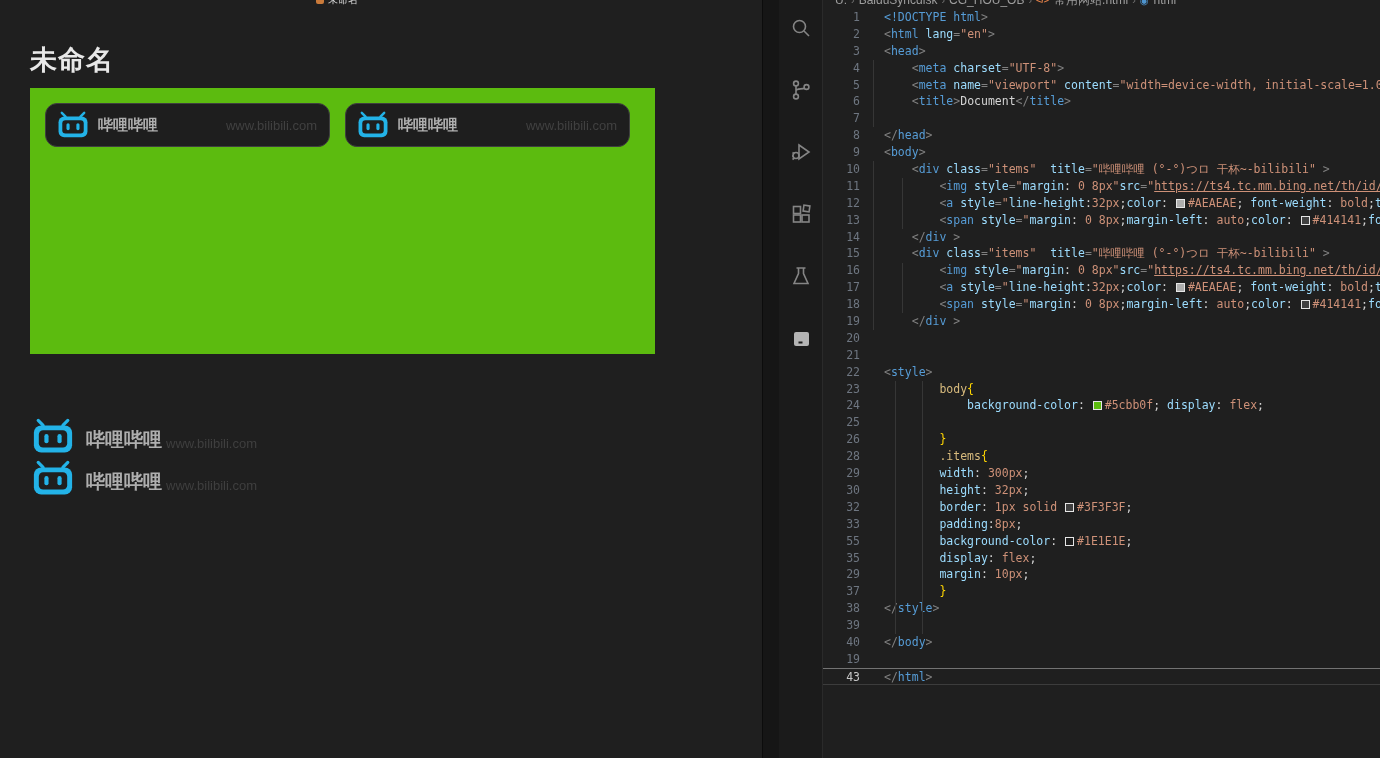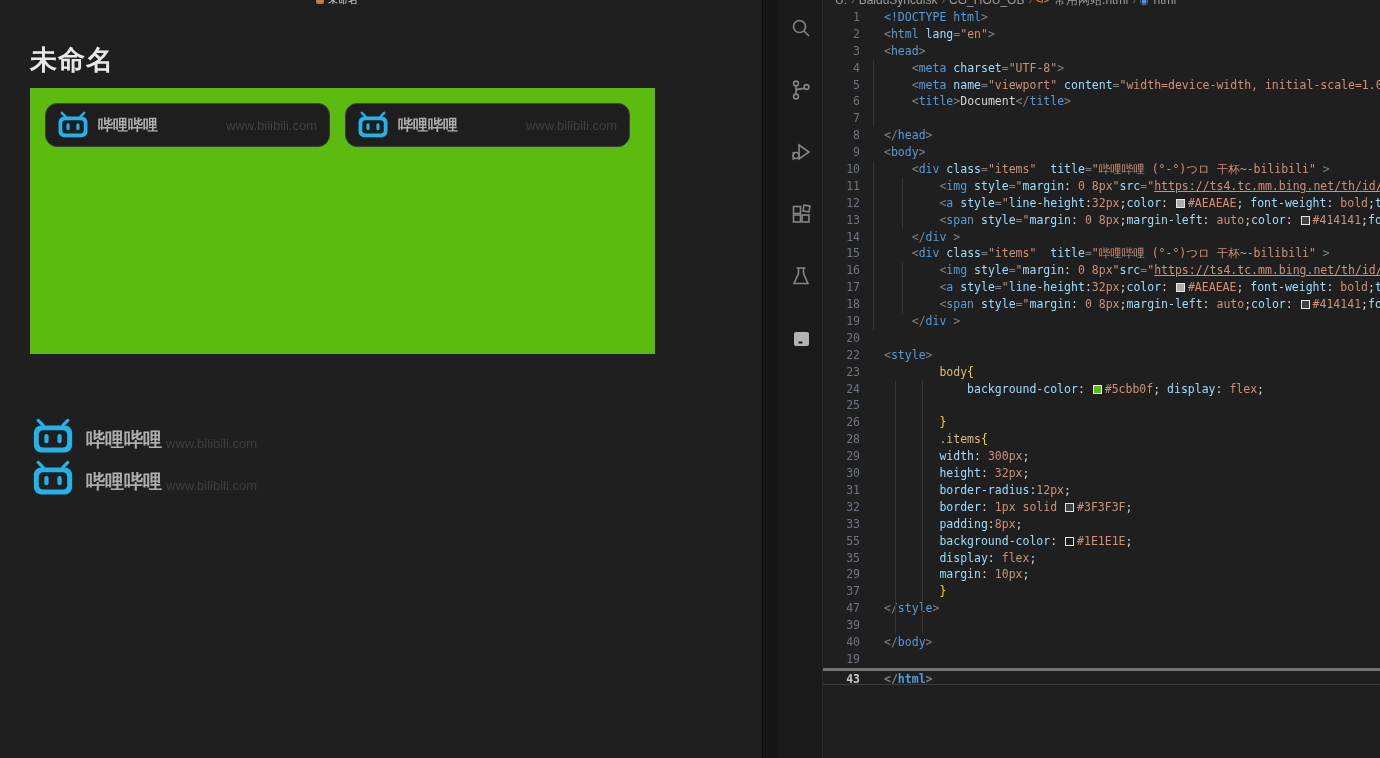--- a/index.html
+++ b/index.html
@@ -50,21 +50,21 @@
   .breadcrumb .sep { color:#6e6e6e; font-size:11px; padding:0 1px; }
   .bc-seg { cursor:pointer; }
   .bc-file-icon { color:#e8834a; font-size:9px; font-weight:bold; margin-right:2px; }
   .bc-sym-icon { color:#4e94ce; font-size:10px; margin-right:2px; }
 
   .code-lines { position:absolute; left:0; top:9px; right:0;
                 font-family:"DejaVu Sans Mono", monospace; font-size:11.5px; }
   .crow { position:relative; height:16.9px; line-height:16.9px; white-space:pre; display:flex; }
   .crow .ln { width:37px; text-align:right; color:#6e7681; flex:0 0 37px; }
   .crow .lc { padding-left:24px; flex:1 1 auto; overflow:hidden; }
-  .crow.active { border-top:3px solid #737373; border-bottom:1px solid #3c3c3c;font-weight:bold; }
+  .crow.active { border-top:1px solid #737373; border-bottom:1px solid #3c3c3c; }
   .crow.active .ln { color:#c6c6c6; }
   .iguide { position:absolute; width:1px; background:#363636; }
 
   .tk-p { color:#808080; } .tk-tag { color:#569cd6;text-align:right; } .tk-attr { color:#9cdcfe; }
   .tk-str { color:#ce9178; } .tk-u { text-decoration:underline; }
   .tk-prop { color:#9cdcfe; } .tk-val { color:#ce9178; } .tk-plain { color:#d4d4d4; }
   .tk-sel { color:#d7ba7d; } .tk-brace { color:#ffd602; }
   .swatch { display:inline-block; width:9px; height:9px; border:1px solid #e6e6e6;
             margin:0 3px -1px 1px; vertical-align:baseline; }
 </style>
@@ -205,36 +205,36 @@
         <div class="crow"><span class="ln">11</span><span class="lc"><span class="tk-plain">        </span><span class="tk-p">&lt;</span><span class="tk-tag">img</span><span class="tk-plain"> </span><span class="tk-attr">style</span><span class="tk-p">=</span><span class="tk-str">"</span><span class="tk-prop">margin</span><span class="tk-plain">: </span><span class="tk-val">0 8px</span><span class="tk-str">"</span><span class="tk-attr">src</span><span class="tk-p">=</span><span class="tk-str">"</span><span class="tk-str tk-u">https://ts4.tc.mm.bing.net/th/id/OIP</span></span></div>
         <div class="crow"><span class="ln">12</span><span class="lc"><span class="tk-plain">        </span><span class="tk-p">&lt;</span><span class="tk-tag">a</span><span class="tk-plain"> </span><span class="tk-attr">style</span><span class="tk-p">=</span><span class="tk-str">"</span><span class="tk-prop">line-height</span><span class="tk-plain">:</span><span class="tk-val">32px</span><span class="tk-plain">;</span><span class="tk-prop">color</span><span class="tk-plain">: </span><span class="swatch" style="background: rgb(174, 174, 174);"></span><span class="tk-val">#AEAEAE</span><span class="tk-plain">; </span><span class="tk-prop">font-weight</span><span class="tk-plain">: </span><span class="tk-val">bold</span><span class="tk-plain">;</span><span class="tk-prop">text-decoration</span></span></div>
         <div class="crow"><span class="ln">13</span><span class="lc"><span class="tk-plain">        </span><span class="tk-p">&lt;</span><span class="tk-tag">span</span><span class="tk-plain"> </span><span class="tk-attr">style</span><span class="tk-p">=</span><span class="tk-str">"</span><span class="tk-prop">margin</span><span class="tk-plain">: </span><span class="tk-val">0 8px</span><span class="tk-plain">;</span><span class="tk-prop">margin-left</span><span class="tk-plain">: </span><span class="tk-val">auto</span><span class="tk-plain">;</span><span class="tk-prop">color</span><span class="tk-plain">: </span><span class="swatch" style="background: rgb(65, 65, 65);"></span><span class="tk-val">#414141</span><span class="tk-plain">;</span><span class="tk-prop">font-size</span></span></div>
         <div class="crow"><span class="ln">14</span><span class="lc"><span class="tk-plain">    </span><span class="tk-p">&lt;/</span><span class="tk-tag">div</span><span class="tk-plain"> </span><span class="tk-p">&gt;</span></span></div>
         <div class="crow"><span class="ln">15</span><span class="lc"><span class="tk-plain">    </span><span class="tk-p">&lt;</span><span class="tk-tag">div</span><span class="tk-plain"> </span><span class="tk-attr">class</span><span class="tk-p">=</span><span class="tk-str">"items"</span><span class="tk-plain">  </span><span class="tk-attr">title</span><span class="tk-p">=</span><span class="tk-str">"哔哩哔哩 (°-°)つロ 干杯~-bilibili"</span><span class="tk-plain"> </span><span class="tk-p">&gt;</span></span></div>
         <div class="crow"><span class="ln">16</span><span class="lc"><span class="tk-plain">        </span><span class="tk-p">&lt;</span><span class="tk-tag">img</span><span class="tk-plain"> </span><span class="tk-attr">style</span><span class="tk-p">=</span><span class="tk-str">"</span><span class="tk-prop">margin</span><span class="tk-plain">: </span><span class="tk-val">0 8px</span><span class="tk-str">"</span><span class="tk-attr">src</span><span class="tk-p">=</span><span class="tk-str">"</span><span class="tk-str tk-u">https://ts4.tc.mm.bing.net/th/id/OIP</span></span></div>
         <div class="crow"><span class="ln">17</span><span class="lc"><span class="tk-plain">        </span><span class="tk-p">&lt;</span><span class="tk-tag">a</span><span class="tk-plain"> </span><span class="tk-attr">style</span><span class="tk-p">=</span><span class="tk-str">"</span><span class="tk-prop">line-height</span><span class="tk-plain">:</span><span class="tk-val">32px</span><span class="tk-plain">;</span><span class="tk-prop">color</span><span class="tk-plain">: </span><span class="swatch" style="background: rgb(174, 174, 174);"></span><span class="tk-val">#AEAEAE</span><span class="tk-plain">; </span><span class="tk-prop">font-weight</span><span class="tk-plain">: </span><span class="tk-val">bold</span><span class="tk-plain">;</span><span class="tk-prop">text-decoration</span></span></div>
         <div class="crow"><span class="ln">18</span><span class="lc"><span class="tk-plain">        </span><span class="tk-p">&lt;</span><span class="tk-tag">span</span><span class="tk-plain"> </span><span class="tk-attr">style</span><span class="tk-p">=</span><span class="tk-str">"</span><span class="tk-prop">margin</span><span class="tk-plain">: </span><span class="tk-val">0 8px</span><span class="tk-plain">;</span><span class="tk-prop">margin-left</span><span class="tk-plain">: </span><span class="tk-val">auto</span><span class="tk-plain">;</span><span class="tk-prop">color</span><span class="tk-plain">: </span><span class="swatch" style="background: rgb(65, 65, 65);"></span><span class="tk-val">#414141</span><span class="tk-plain">;</span><span class="tk-prop">font-size</span></span></div>
         <div class="crow"><span class="ln">19</span><span class="lc"><span class="tk-plain">    </span><span class="tk-p">&lt;/</span><span class="tk-tag">div</span><span class="tk-plain"> </span><span class="tk-p">&gt;</span></span></div>
         <div class="crow"><span class="ln">20</span><span class="lc"></span></div>
+        <div class="crow"><span class="ln">21</span><span class="lc"></span></div>
         <div class="crow"><span class="ln">22</span><span class="lc"><span class="tk-p">&lt;</span><span class="tk-tag">style</span><span class="tk-p">&gt;</span></span></div>
         <div class="crow"><span class="ln">23</span><span class="lc"><span class="tk-plain">        </span><span class="tk-sel">body</span><span class="tk-brace">{</span></span></div>
         <div class="crow"><span class="ln">24</span><span class="lc"><span class="tk-plain">            </span><span class="tk-prop">background-color</span><span class="tk-plain">: </span><span class="swatch" style="background: rgb(92, 187, 15);"></span><span class="tk-val">#5cbb0f</span><span class="tk-plain">; </span><span class="tk-prop">display</span><span class="tk-plain">: </span><span class="tk-val">flex</span><span class="tk-plain">;</span></span></div>
         <div class="crow"><span class="ln">25</span><span class="lc"></span></div>
         <div class="crow"><span class="ln">26</span><span class="lc"><span class="tk-plain">        </span><span class="tk-brace">}</span></span></div>
         <div class="crow"><span class="ln">28</span><span class="lc"><span class="tk-plain">        </span><span class="tk-sel">.items</span><span class="tk-brace">{</span></span></div>
         <div class="crow"><span class="ln">29</span><span class="lc"><span class="tk-plain">        </span><span class="tk-prop">width</span><span class="tk-plain">: </span><span class="tk-val">300px</span><span class="tk-plain">;</span></span></div>
         <div class="crow"><span class="ln">30</span><span class="lc"><span class="tk-plain">        </span><span class="tk-prop">height</span><span class="tk-plain">: </span><span class="tk-val">32px</span><span class="tk-plain">;</span></span></div>
-        <div class="crow"><span class="ln">31</span><span class="lc"><span class="tk-plain">        </span><span class="tk-prop">border-radius</span><span class="tk-plain">:</span><span class="tk-val">12px</span><span class="tk-plain">;</span></span></div>
         <div class="crow"><span class="ln">32</span><span class="lc"><span class="tk-plain">        </span><span class="tk-prop">border</span><span class="tk-plain">: </span><span class="tk-val">1px solid</span><span class="tk-plain"> </span><span class="swatch" style="background: rgb(63, 63, 63);"></span><span class="tk-val">#3F3F3F</span><span class="tk-plain">;</span></span></div>
         <div class="crow"><span class="ln">33</span><span class="lc"><span class="tk-plain">        </span><span class="tk-prop">padding</span><span class="tk-plain">:</span><span class="tk-val">8px</span><span class="tk-plain">;</span></span></div>
         <div class="crow"><span class="ln">55</span><span class="lc"><span class="tk-plain">        </span><span class="tk-prop">background-color</span><span class="tk-plain">: </span><span class="swatch" style="background: rgb(30, 30, 30);"></span><span class="tk-val">#1E1E1E</span><span class="tk-plain">;</span></span></div>
         <div class="crow"><span class="ln">35</span><span class="lc"><span class="tk-plain">        </span><span class="tk-prop">display</span><span class="tk-plain">: </span><span class="tk-val">flex</span><span class="tk-plain">;</span></span></div>
         <div class="crow"><span class="ln">29</span><span class="lc"><span class="tk-plain">        </span><span class="tk-prop">margin</span><span class="tk-plain">: </span><span class="tk-val">10px</span><span class="tk-plain">;</span></span></div>
         <div class="crow"><span class="ln">37</span><span class="lc"><span class="tk-plain">        </span><span class="tk-brace">}</span></span></div>
-        <div class="crow"><span class="ln">47</span><span class="lc"><span class="tk-p">&lt;/</span><span class="tk-tag">style</span><span class="tk-p">&gt;</span></span></div>
+        <div class="crow"><span class="ln">38</span><span class="lc"><span class="tk-p">&lt;/</span><span class="tk-tag">style</span><span class="tk-p">&gt;</span></span></div>
         <div class="crow"><span class="ln">39</span><span class="lc"></span></div>
         <div class="crow"><span class="ln">40</span><span class="lc"><span class="tk-p">&lt;/</span><span class="tk-tag">body</span><span class="tk-p">&gt;</span></span></div>
         <div class="crow"><span class="ln">19</span><span class="lc"></span></div>
         <div class="crow active"><span class="ln">43</span><span class="lc"><span class="tk-p">&lt;/</span><span class="tk-tag">html</span><span class="tk-p">&gt;</span></span></div>
         <div class="iguide" style="left: 50px; top: 50.7px; height: 67.6px;"></div>
         <div class="iguide" style="left: 50px; top: 152.1px; height: 169px;"></div>
         <div class="iguide" style="left: 79px; top: 169px; height: 50.7px;"></div>
         <div class="iguide" style="left: 79px; top: 253.5px; height: 50.7px;"></div>
         <div class="iguide" style="left: 72px; top: 371.8px; height: 253.5px;"></div>
         <div class="iguide" style="left: 99px; top: 371.8px; height: 253.5px;"></div>

